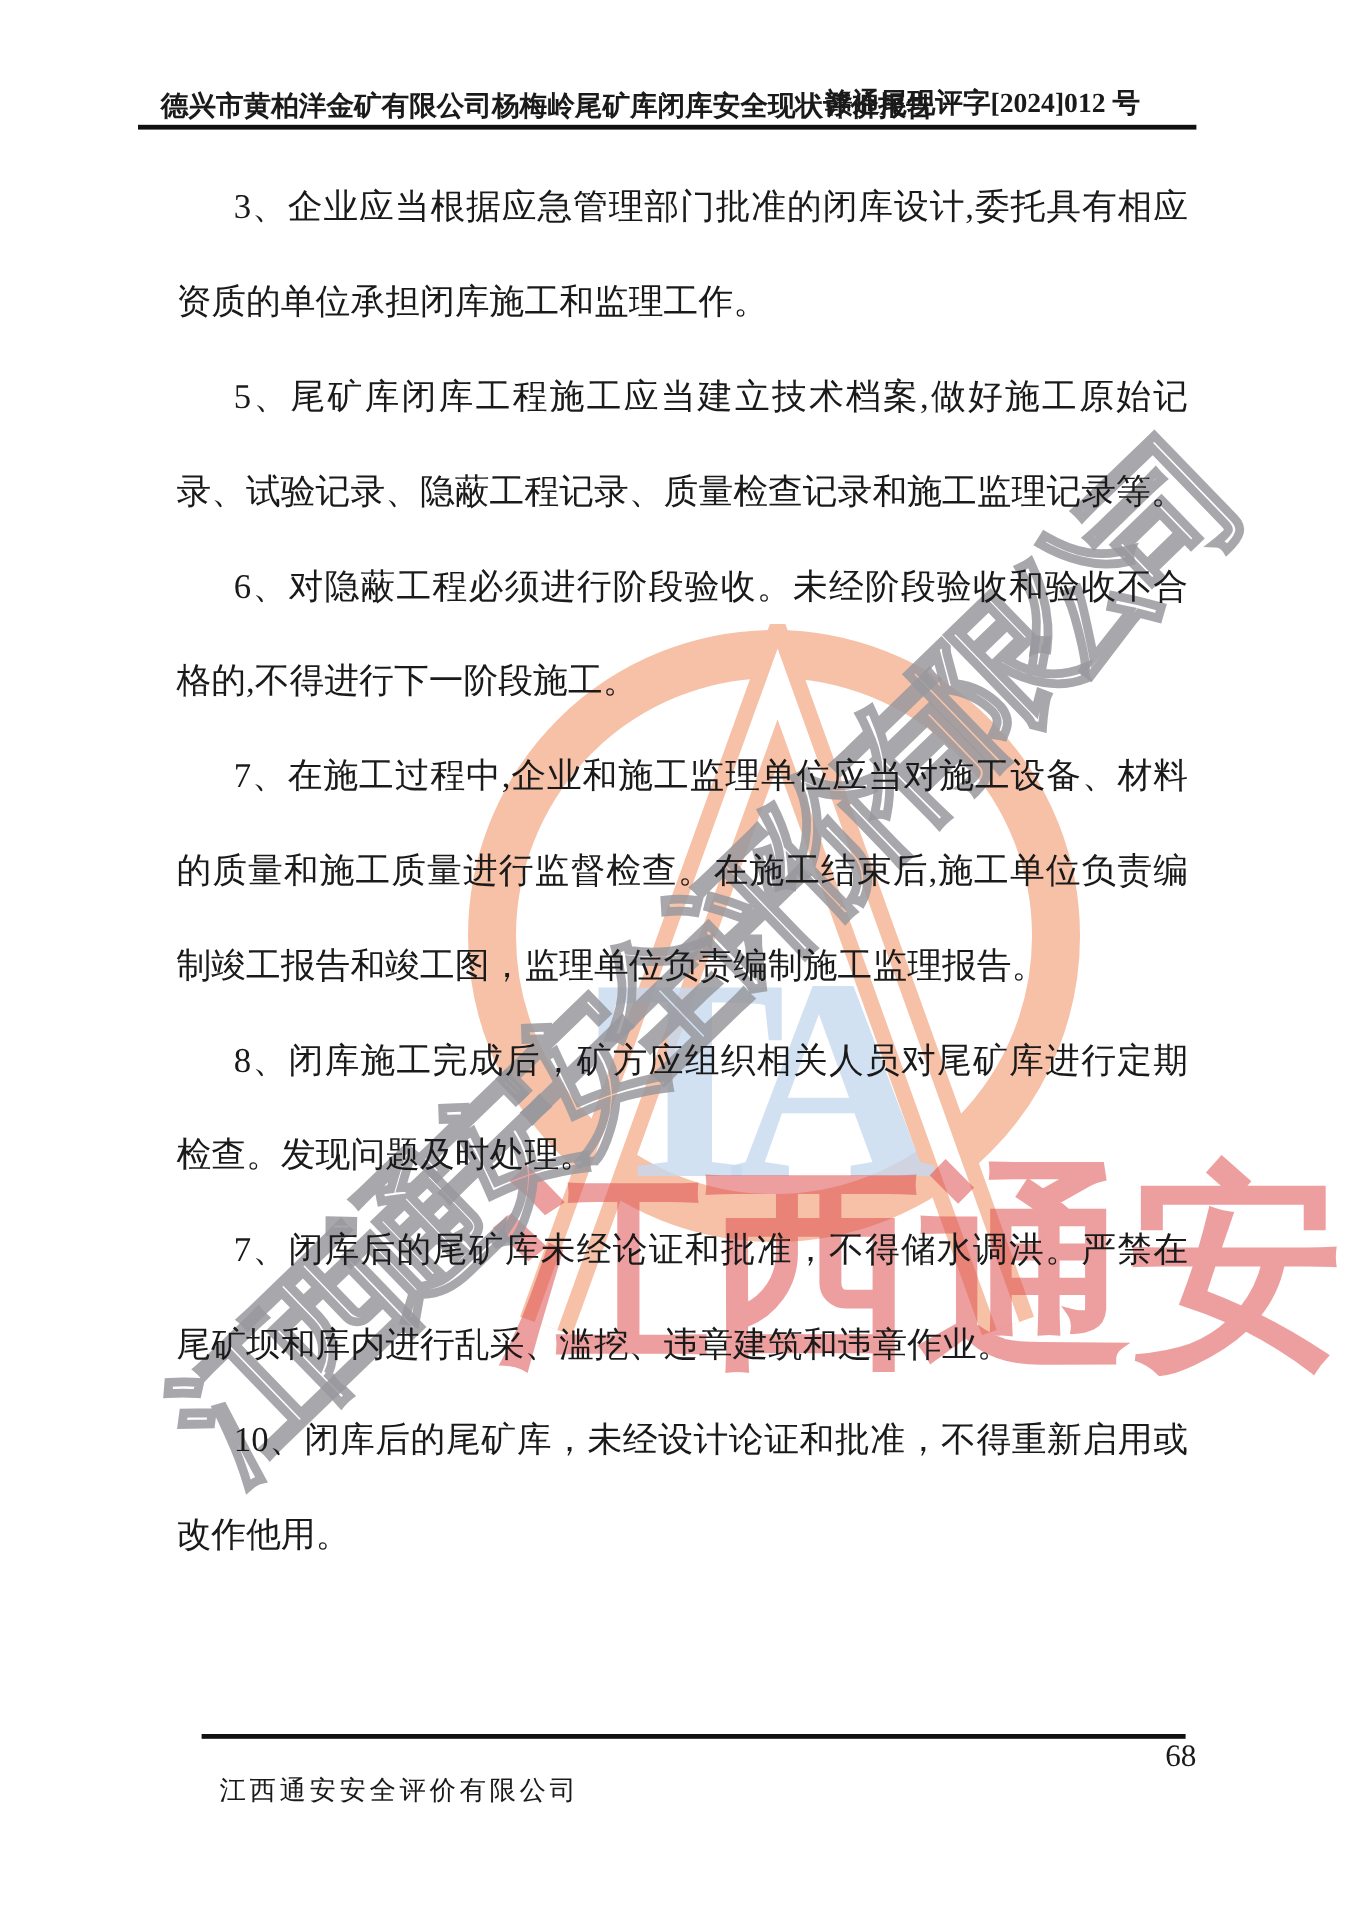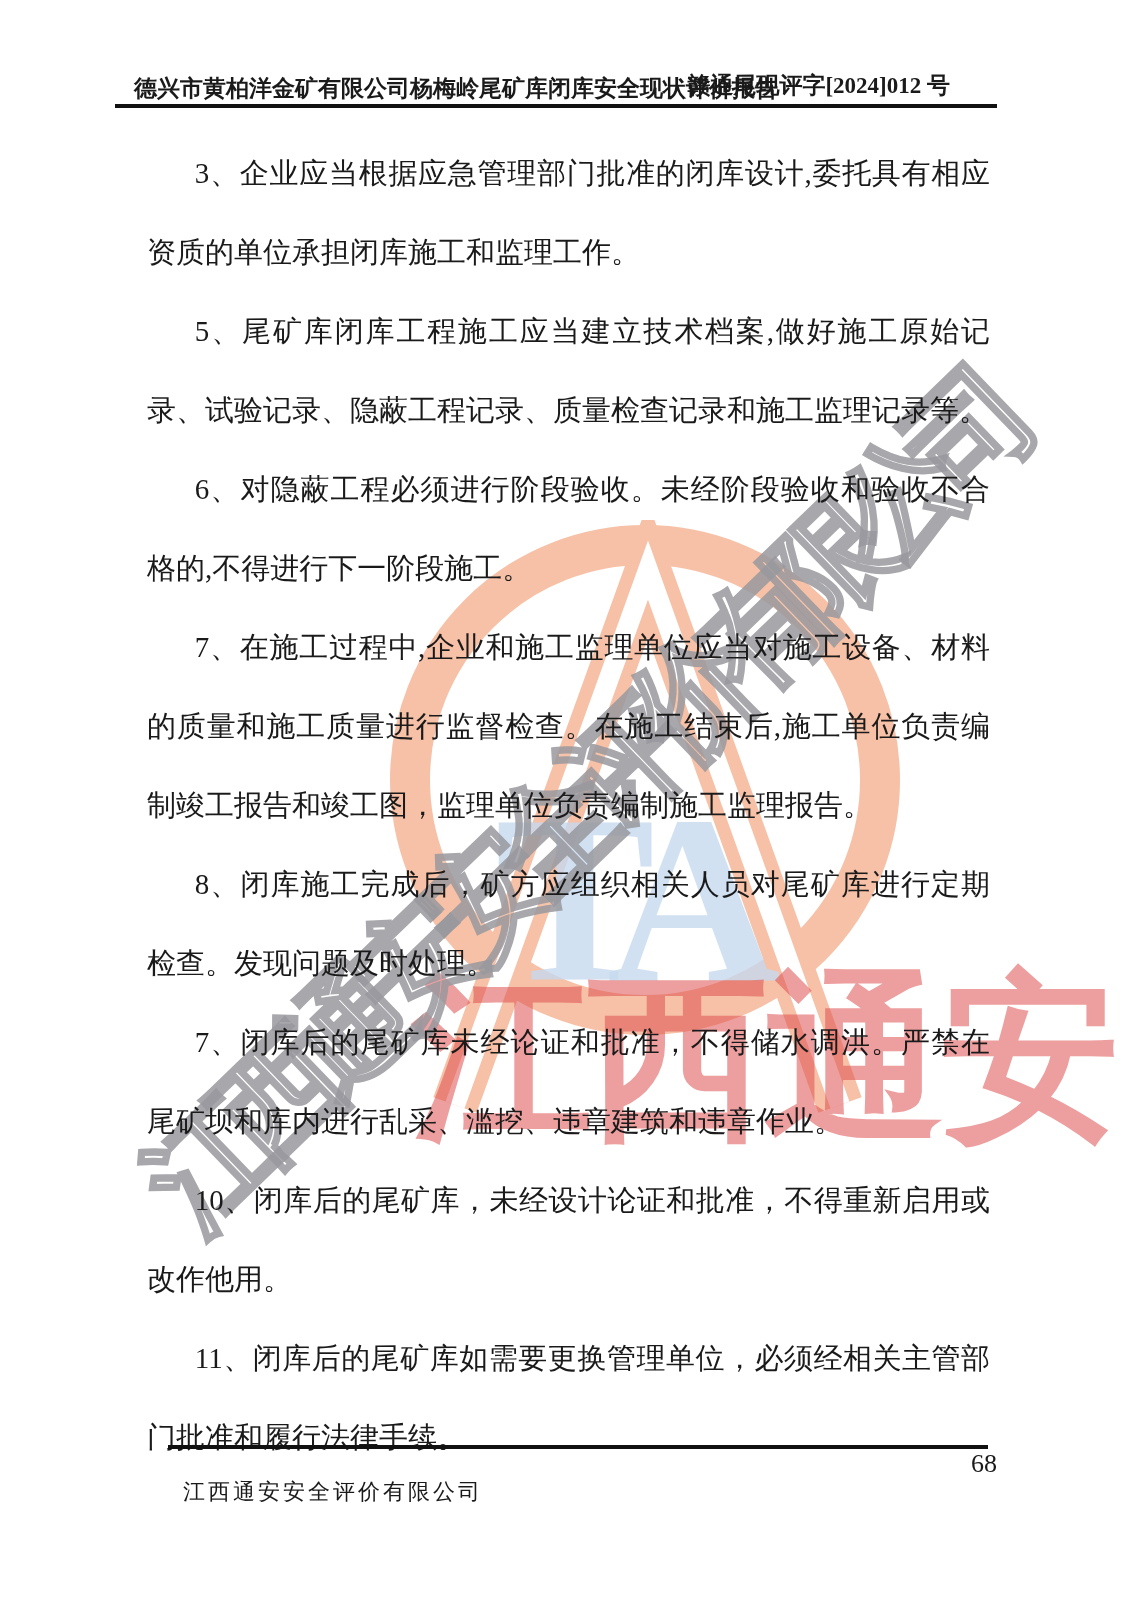--- a/index.html
+++ b/index.html
@@ -82,20 +82,19 @@
   <div class="header-rule"></div>
 
   <div class="body-text">
       <p>3、企业应当根据应急管理部门批准的闭库设计,委托具有相应资质的单位承担闭库施工和监理工作。</p>
       <p>5、尾矿库闭库工程施工应当建立技术档案,做好施工原始记录、试验记录、隐蔽工程记录、质量检查记录和施工监理记录等。</p>
       <p>6、对隐蔽工程必须进行阶段验收。未经阶段验收和验收不合格的,不得进行下一阶段施工。</p>
       <p>7、在施工过程中,企业和施工监理单位应当对施工设备、材料的质量和施工质量进行监督检查。在施工结束后,施工单位负责编制竣工报告和竣工图，监理单位负责编制施工监理报告。</p>
       <p>8、闭库施工完成后，矿方应组织相关人员对尾矿库进行定期检查。发现问题及时处理。</p>
       <p>7、闭库后的尾矿库未经论证和批准，不得储水调洪。严禁在尾矿坝和库内进行乱采、滥挖、违章建筑和违章作业。</p>
       <p>10、闭库后的尾矿库，未经设计论证和批准，不得重新启用或改作他用。</p>
-      <p>11、闭库后的尾矿库如需要更换管理单位，必须经相关主管部门批准和履行法律手续。</p>
     </div>
 
   <div class="footer-rule"></div>
   <div class="page-number">68</div>
   <div class="footer-company">江西通安安全评价有限公司</div>
 
 </div>
 
 </body></html>

